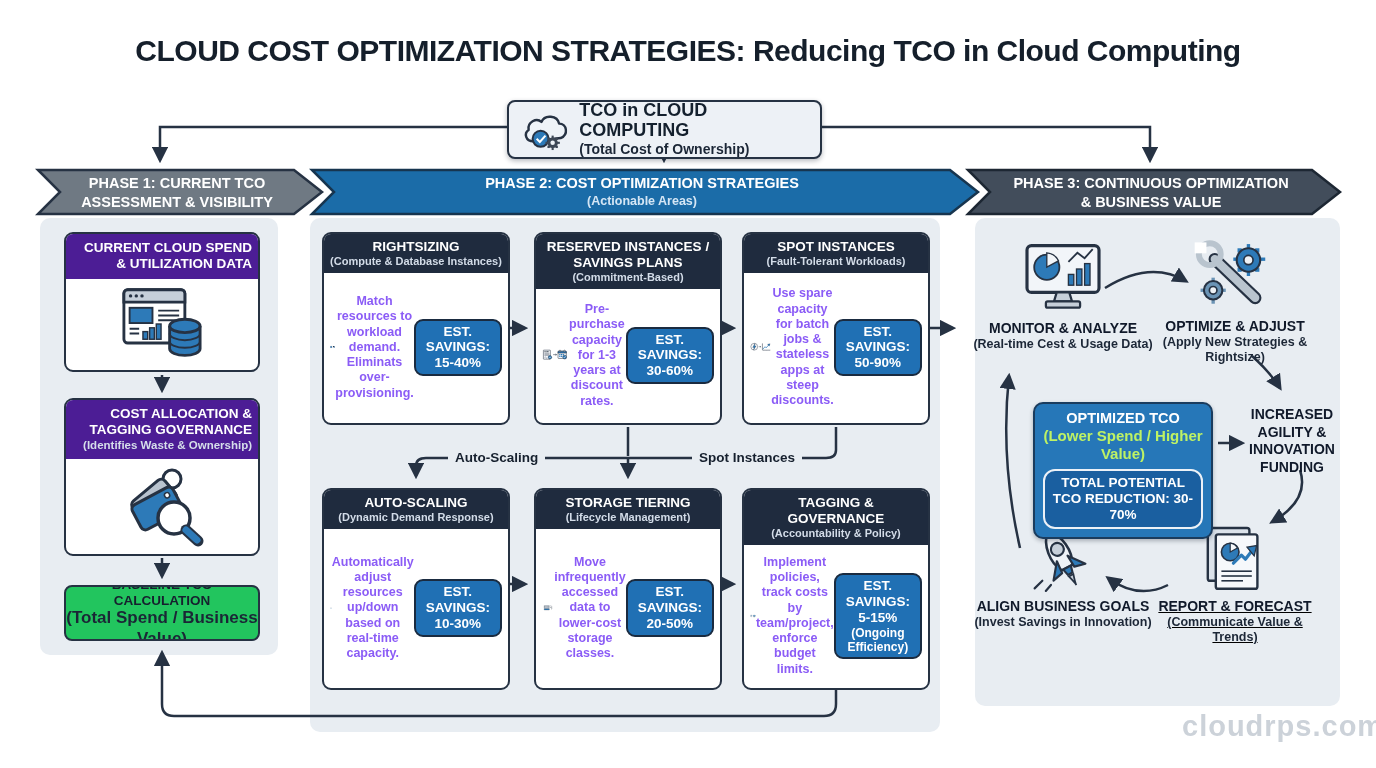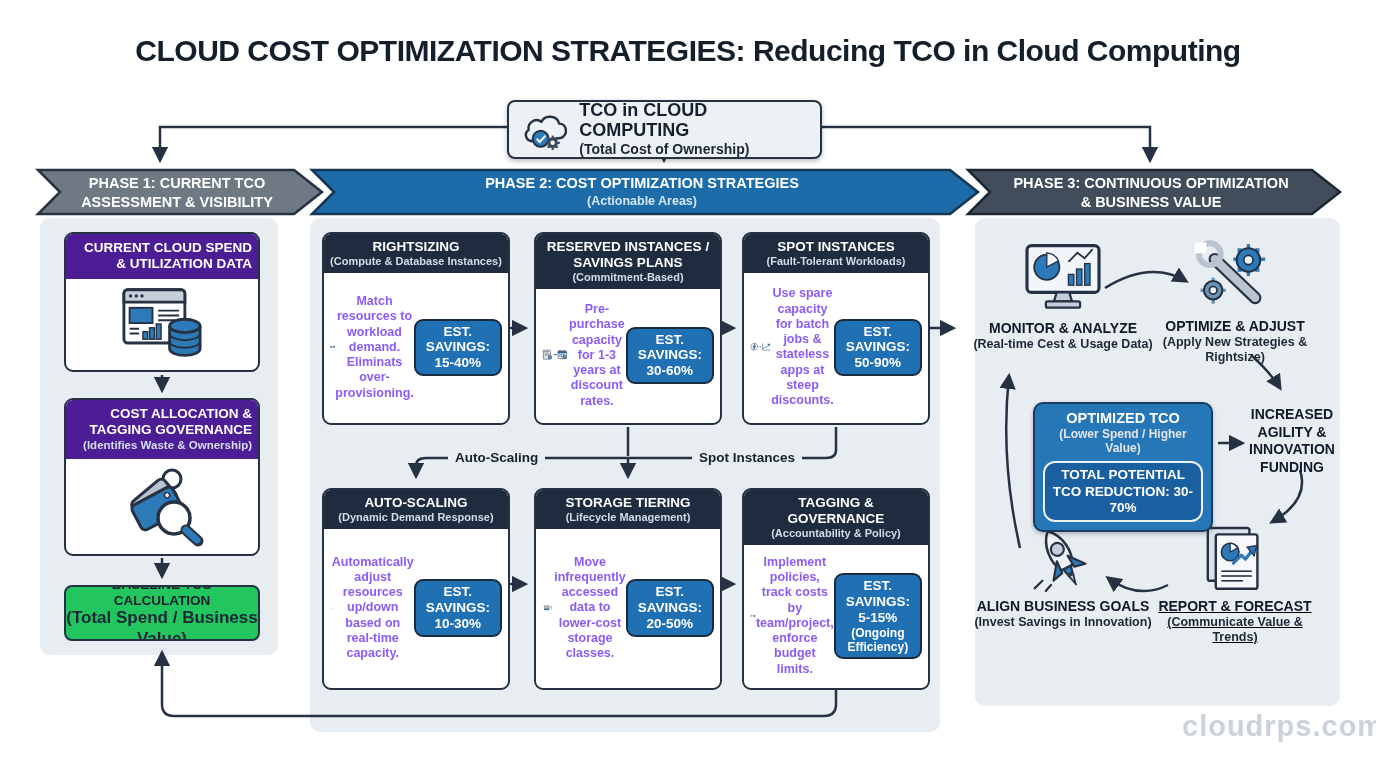--- a/index.html
+++ b/index.html
@@ -61,21 +61,21 @@
   #lbl-monitor{left:973px;top:320px;width:180px;}
   #lbl-optimize{left:1145px;top:318px;width:180px;}
   #lbl-align{left:973px;top:598px;width:180px;}
   #lbl-report{left:1145px;top:598px;width:180px;text-decoration:underline;}
   #icon-monitor{left:1018px;top:238px;}
   #icon-optimize{left:1193px;top:236px;}
   #icon-align{left:1020px;top:520px;}
   #icon-report{left:1195px;top:520px;}
   #opt-tco{left:1033px;top:402px;width:180px;background:#2677b8;border:2.5px solid #1a3c5e;border-radius:10px;padding:6px 8px 8px;box-sizing:border-box;text-align:center;box-shadow:0 2px 4px rgba(20,30,45,.3);}
   #opt-tco .t{color:#fff;font-size:14.5px;font-weight:800;line-height:1.15;}
-  #opt-tco .s{color:#e5e5e5;font-size:12px;font-weight:600;line-height:1.2;}
+  #opt-tco .s{color:#bef264;font-size:15px;font-weight:600;line-height:1.2;}
   #opt-tco .b{margin-top:6px;background:#1a5fa0;border:2px solid #ecf1f7;border-radius:12px;padding:4px 4px;color:#fff;font-size:13.5px;font-weight:800;line-height:1.2;}
   #outcome{left:1240px;top:406px;width:104px;text-align:center;font-size:14px;font-weight:800;color:#10192a;line-height:1.25;}
   #watermark{left:1182px;top:710px;width:194px;font-size:29px;font-weight:600;color:#ccd2d9;letter-spacing:1px;}
 </style>
 </head>
 <body>
 
 <div id="stage">
 
   <div class="abs" id="main-title">CLOUD COST OPTIMIZATION STRATEGIES: Reducing TCO in Cloud Computing</div>

